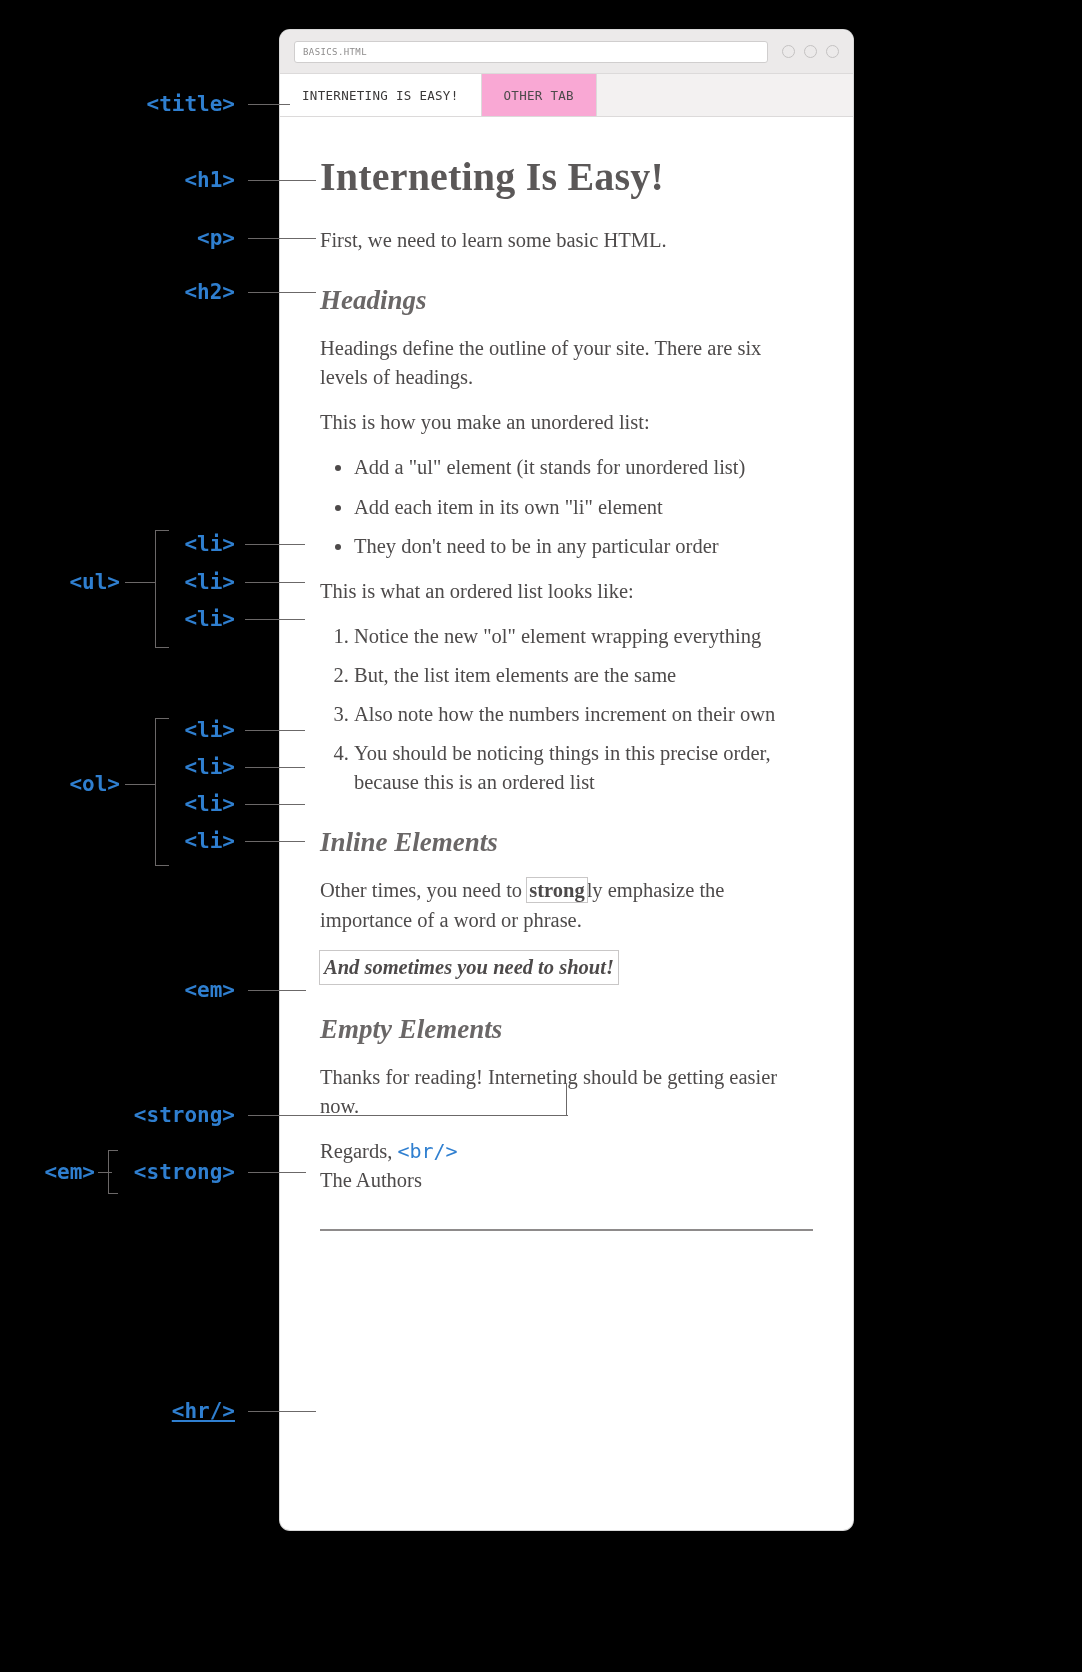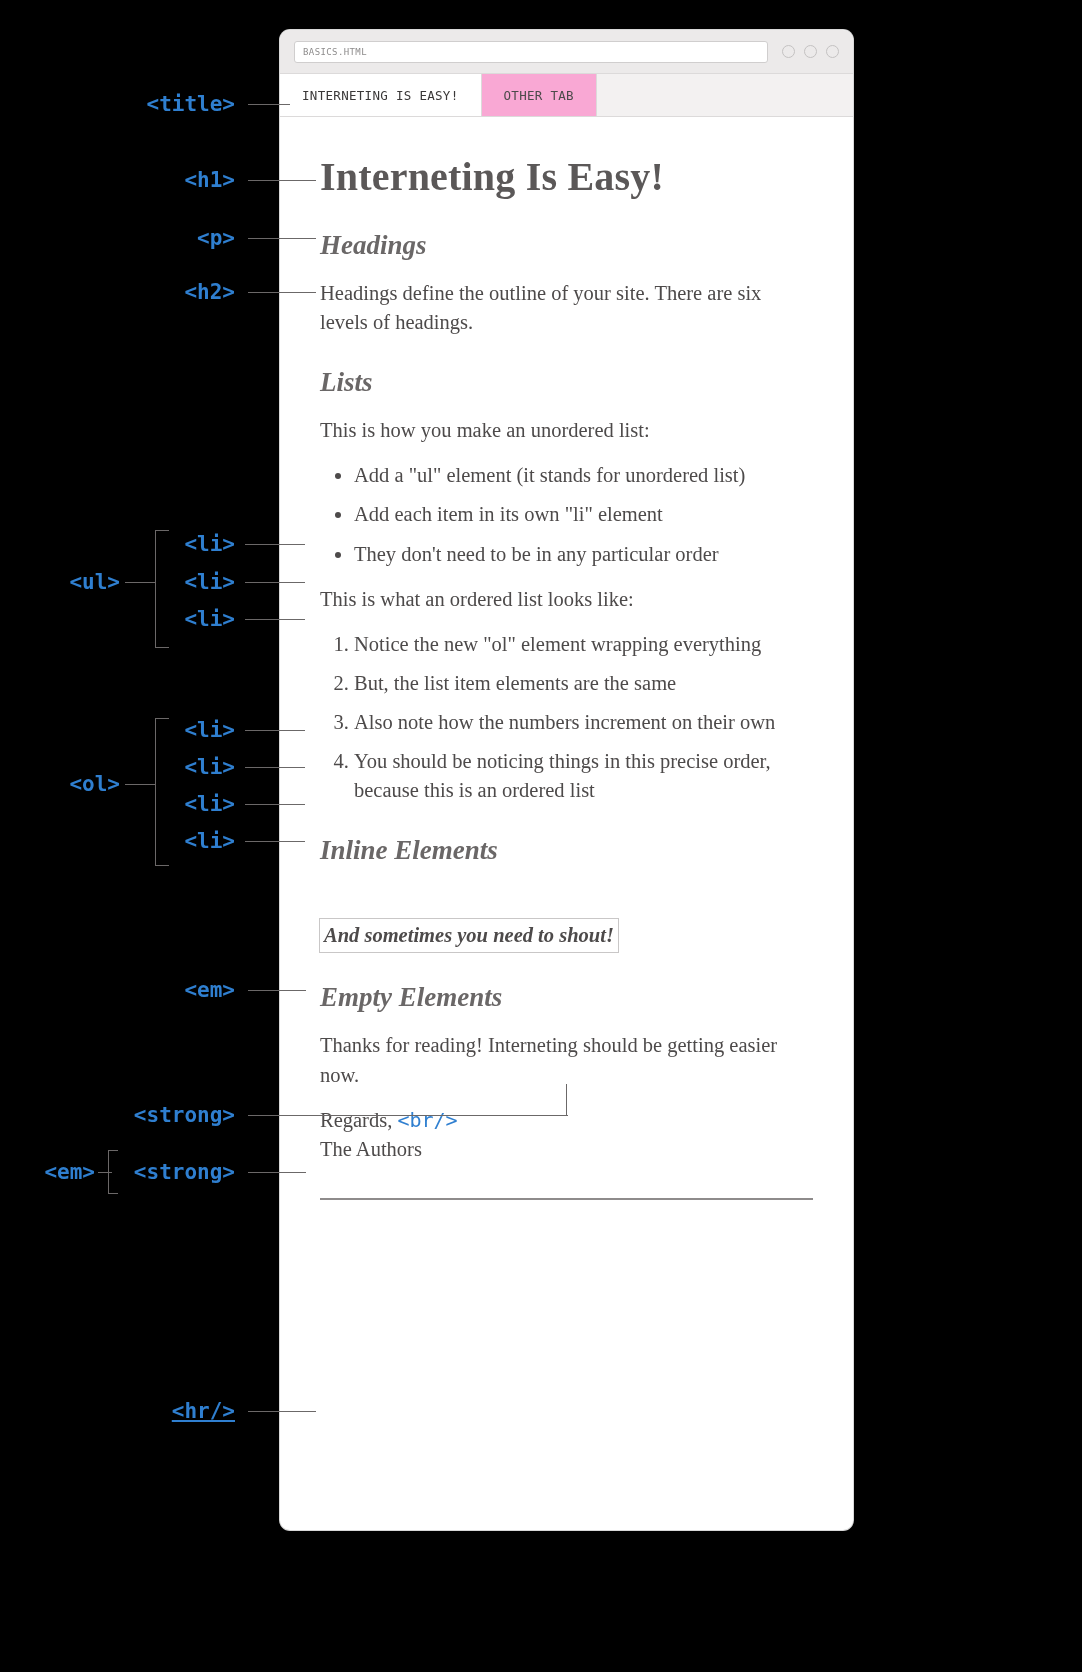--- a/index.html
+++ b/index.html
@@ -125,21 +125,20 @@
     margin: 34px 0 28px 0;
   }
   .boxed {
     outline: 1px solid #c9c7c7;
     padding: 1px 2px;
   }
   .boxed-wide {
     display: inline-block;
     outline: 1px solid #c9c7c7;
     padding: 2px 4px;
-    margin-top: 35px;
   }
   .br-tag {
     font-family: "DejaVu Sans Mono", monospace;
     color: #2f7fd0;
     font-size: 20px;
   }
 
   
   .ann {
     position: absolute;
@@ -183,42 +182,43 @@
     <div class="tab active">
       <span>INTERNETING IS EASY!</span>
     </div>
     <div class="tab">
       <span>OTHER TAB</span>
     </div>
   </div>
 
   <div id="page">
     <h1>Interneting Is Easy!</h1>
+    <p>First, we need to learn some basic HTML.</p>
 
     <h2>Headings</h2>
     <p>Headings define the outline of your site. There are six levels of headings.</p>
 
-    <h2>Lists</h2>
     <p>This is how you make an unordered list:</p>
     <ul>
       <li>Add a "ul" element (it stands for unordered list)</li>
       <li>Add each item in its own "li" element</li>
       <li>They don't need to be in any particular order</li>
     </ul>
 
     <p>This is what an ordered list looks like:</p>
     <ol>
       <li>Notice the new "ol" element wrapping everything</li>
       <li>But, the list item elements are the same</li>
       <li>Also note how the numbers increment on their own</li>
       <li>You should be noticing things in this precise order, because this is an ordered list</li>
     </ol>
 
     <h2>Inline Elements</h2>
 
+    <p><span>Other times, you need to </span><strong class="boxed">strong</strong><span>ly emphasize the importance of a word or phrase.</span></p>
 
     <p><strong class="boxed-wide"><em>And sometimes you need to shout!</em></strong></p>
 
     <h2>Empty Elements</h2>
     <p>Thanks for reading! Interneting should be getting easier now.</p>
     <p><span>Regards,</span> <span class="br-tag">&lt;br/&gt;</span><br><span>The Authors</span></p>
 
     <hr>
 
   </div>

